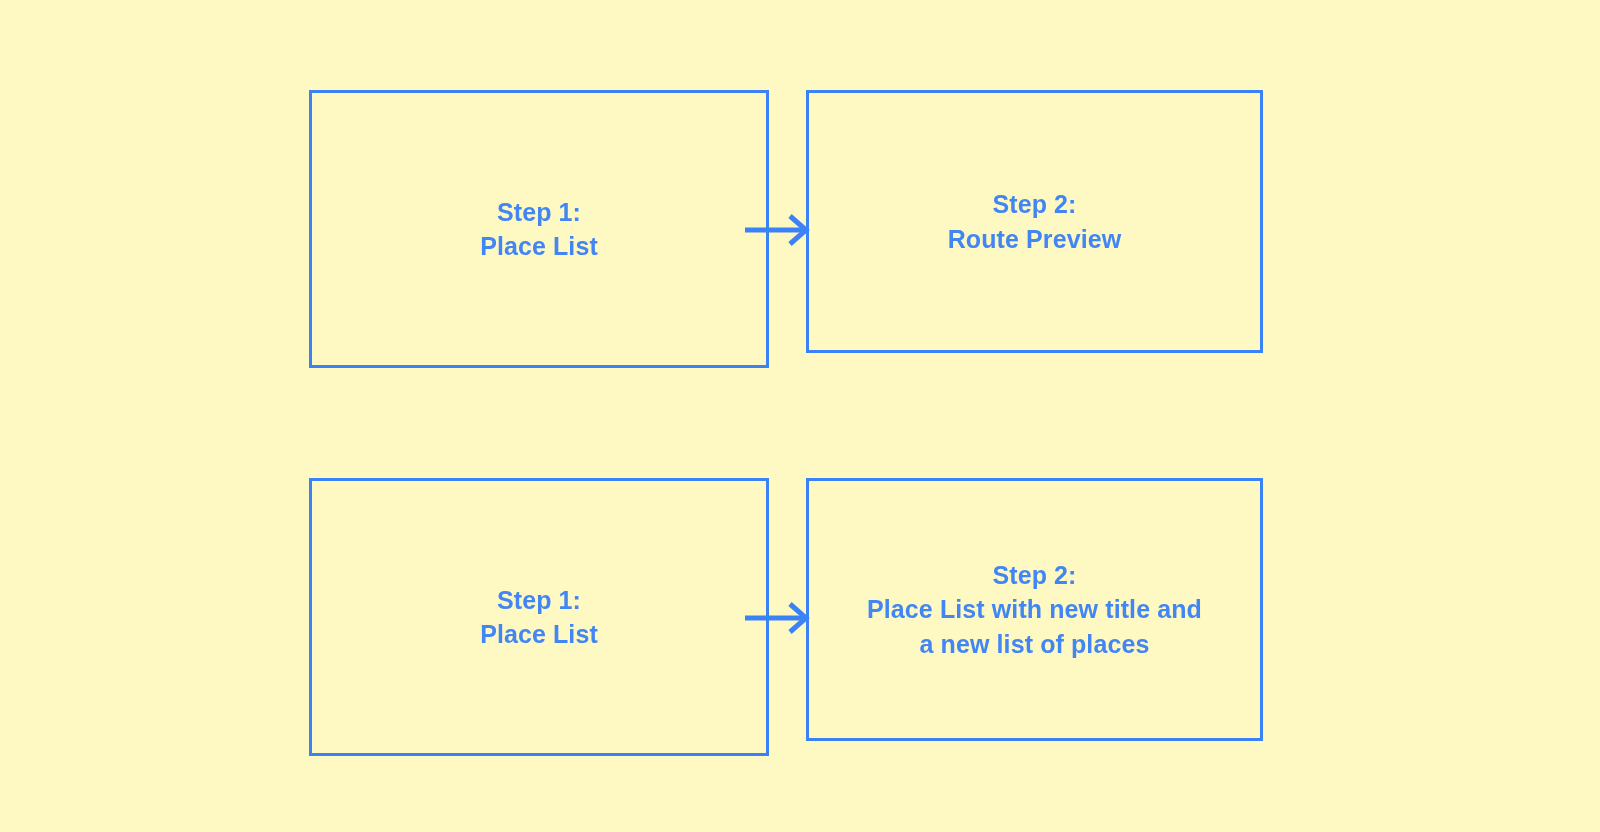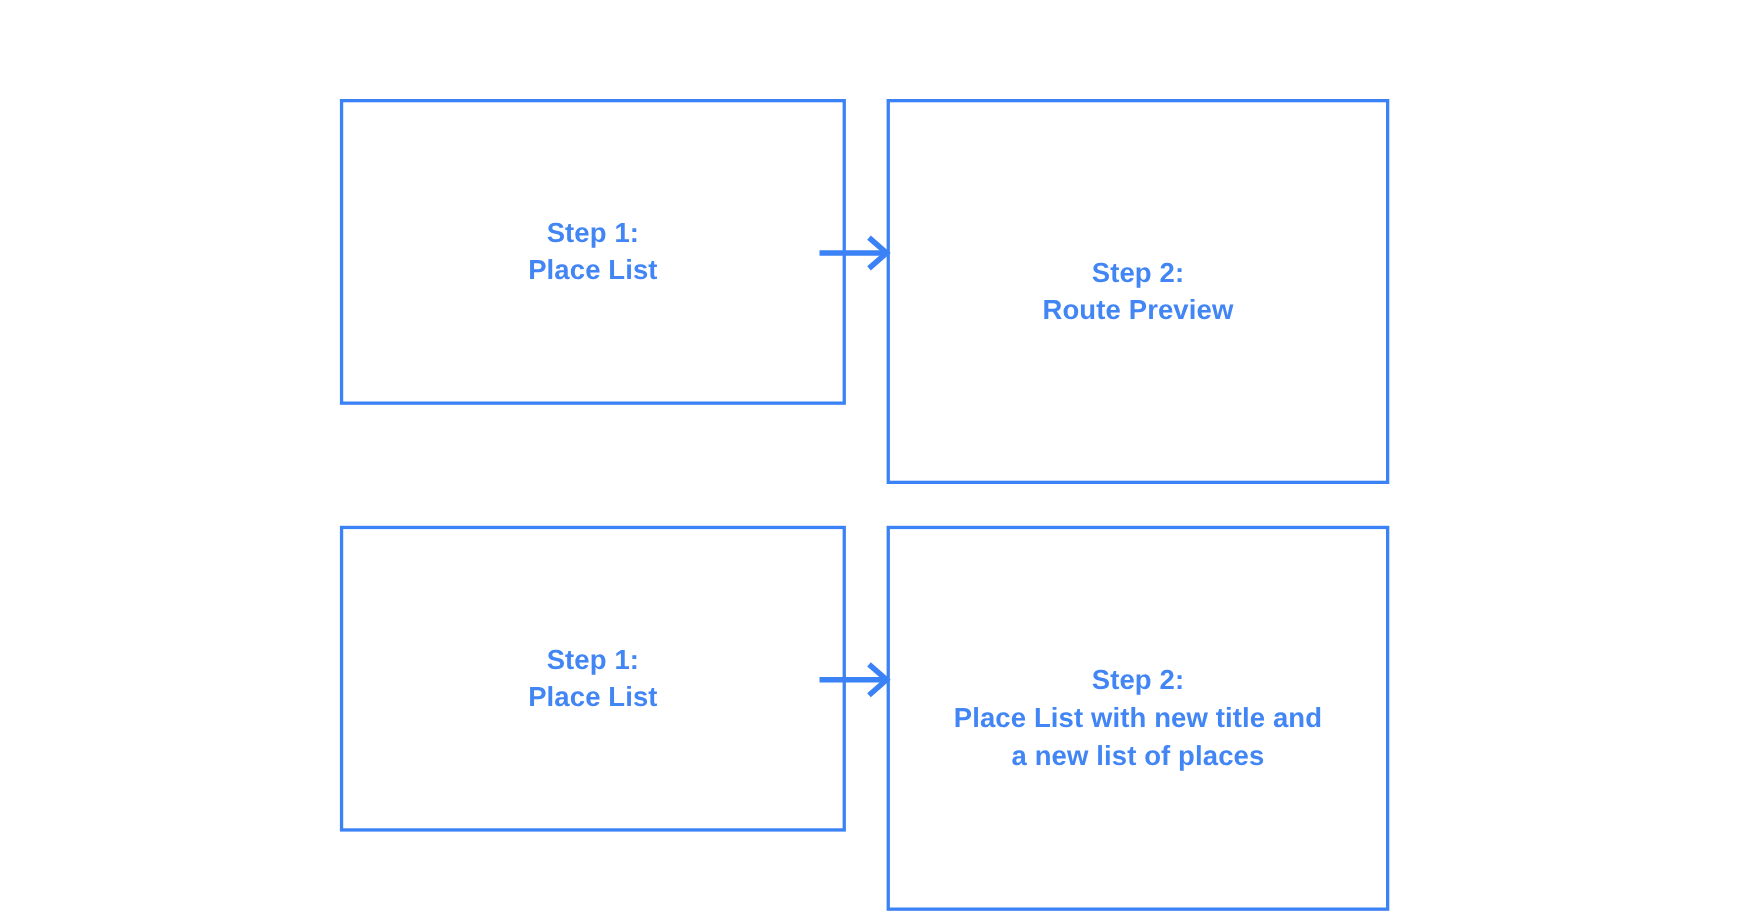--- a/index.html
+++ b/index.html
@@ -11,21 +11,21 @@
   body {
     width: 1600px;
     height: 832px;
     font-family: "Liberation Sans", "DejaVu Sans", sans-serif;
     overflow: hidden;
   }
   .canvas {
     position: relative;
     width: 1600px;
     height: 832px;
-    background: #ffffff;
+    background: #fef9c3;
   }
   .flow-row {
     position: absolute;
     left: 0;
     width: 1600px;
     height: 290px;
   }
   .flow-row.row-top { top: 84px; }
   .flow-row.row-bottom { top: 472px; }
 
@@ -42,21 +42,21 @@
   .step-box.box-left {
     left: 309px;
     top: 6px;
     width: 460px;
     height: 278px;
   }
   .step-box.box-right {
     left: 806px;
     top: 6px;
     width: 457px;
-    height: 350px;
+    height: 263px;
   }
 
   .step-label {
     color: #4285f4;
     font-size: 25px;
     font-weight: bold;
     line-height: 1.38;
     letter-spacing: 0.1px;
     white-space: pre-line;
     padding: 0 12px;

